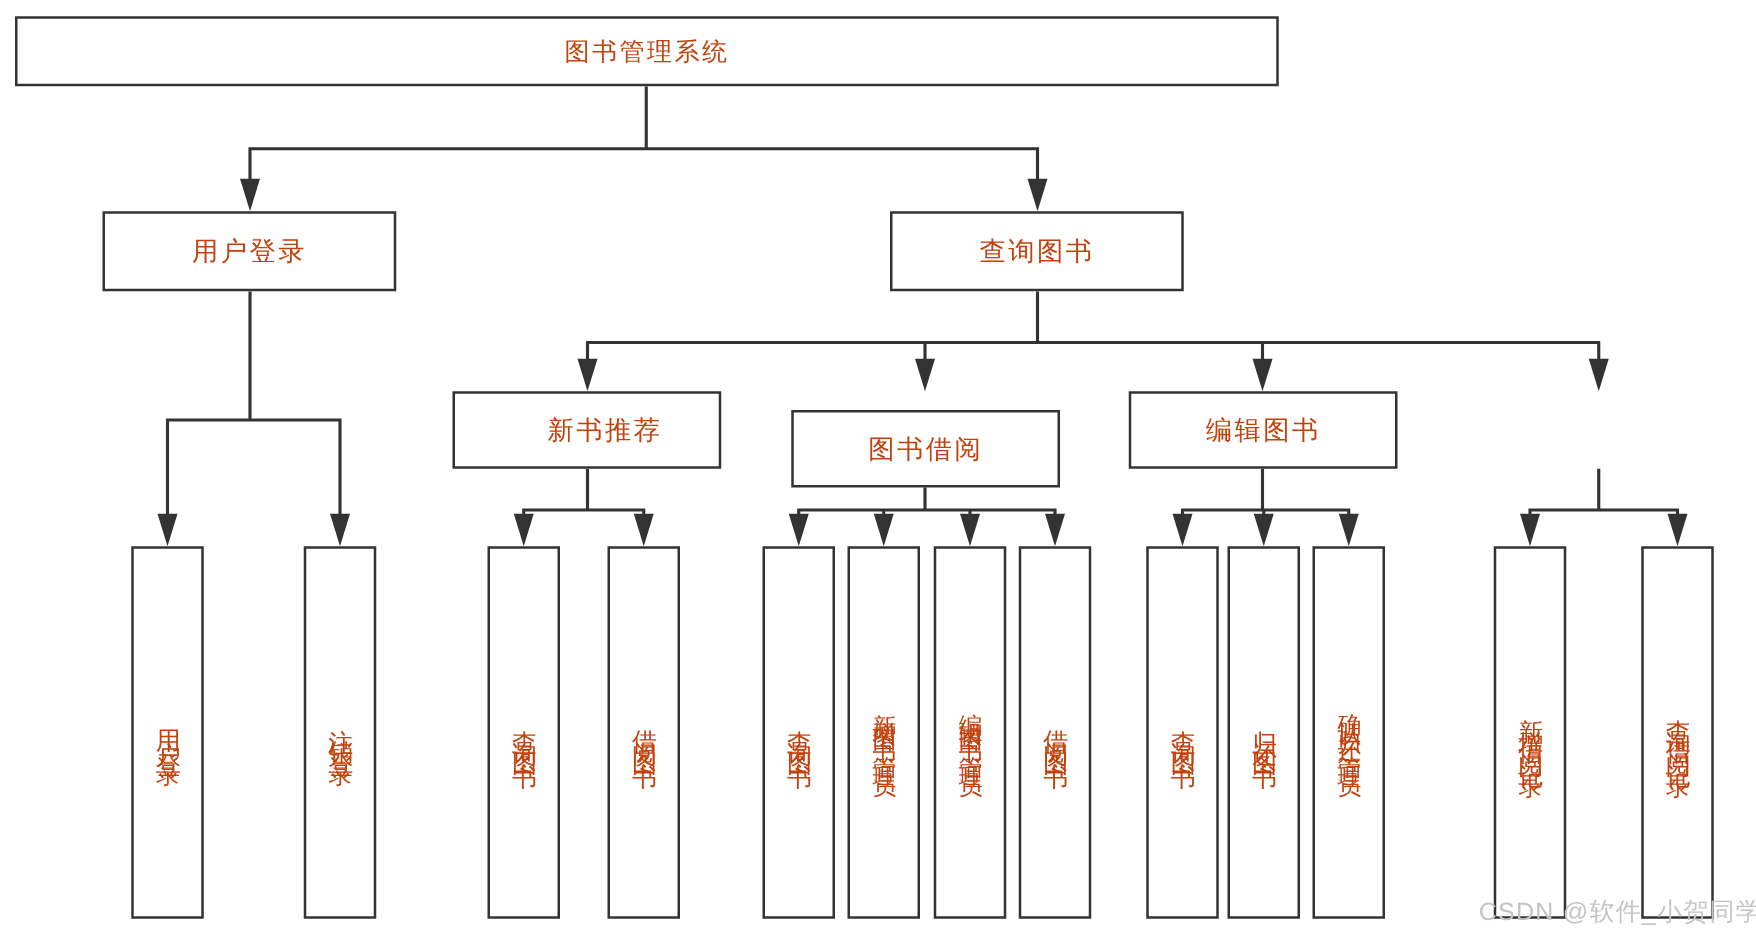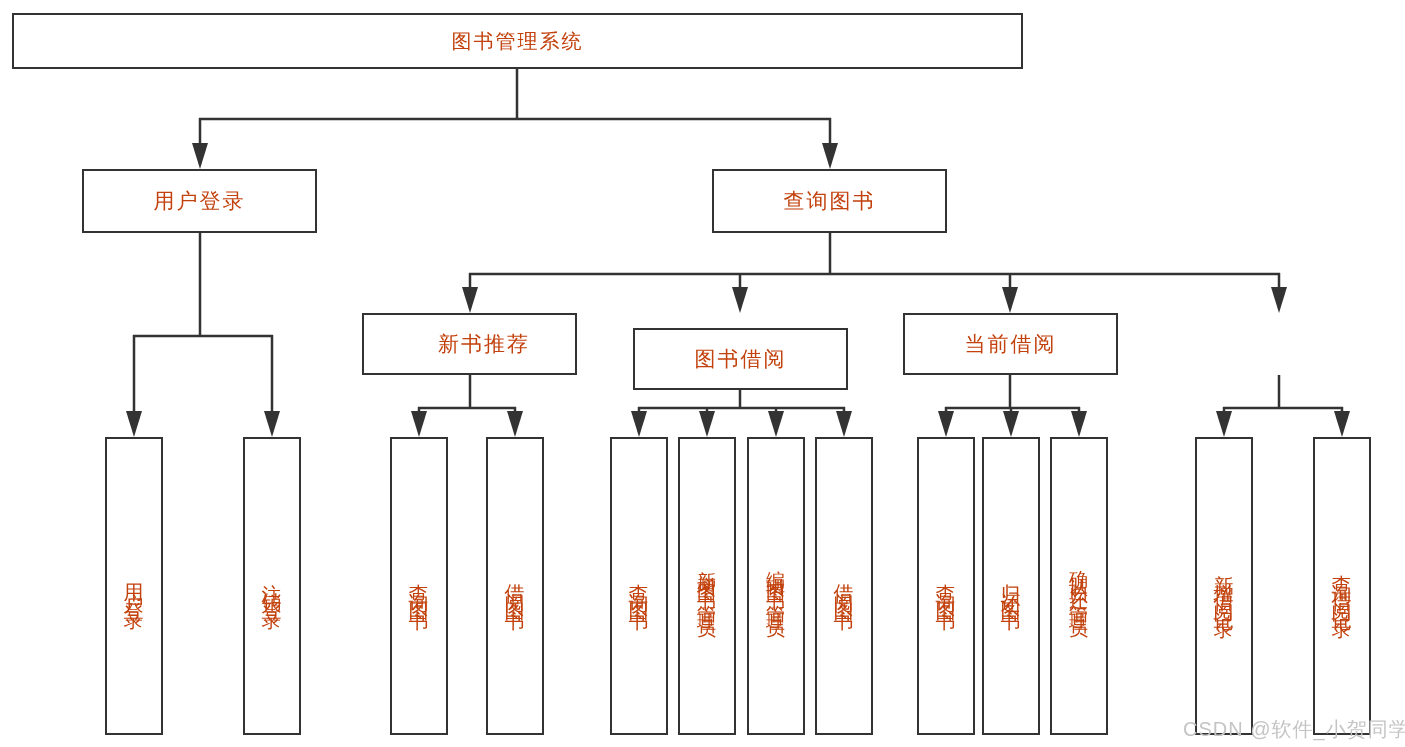--- a/index.html
+++ b/index.html
@@ -117,21 +117,21 @@
     <span class="lbl">查询图书</span>
   </div>
 
   <div class="box lvl3" style="left:362px;padding-left:29px;">
     <span class="lbl">新书推荐</span>
   </div>
   <div class="box lvl3" style="left:633px;margin-top:15px;">
     <span class="lbl">图书借阅</span>
   </div>
   <div class="box lvl3" style="left:903px;">
-    <span class="lbl">当前借阅</span>
+    <span class="lbl">编辑图书</span>
   </div>
 
   <div class="box leaf" style="left:105px;">
     <span class="lbl">用户登录</span>
   </div>
   <div class="box leaf" style="left:243px;">
     <span class="lbl">注销登录</span>
   </div>
   <div class="box leaf" style="left:390px;">
     <span class="lbl">查询图书</span>

